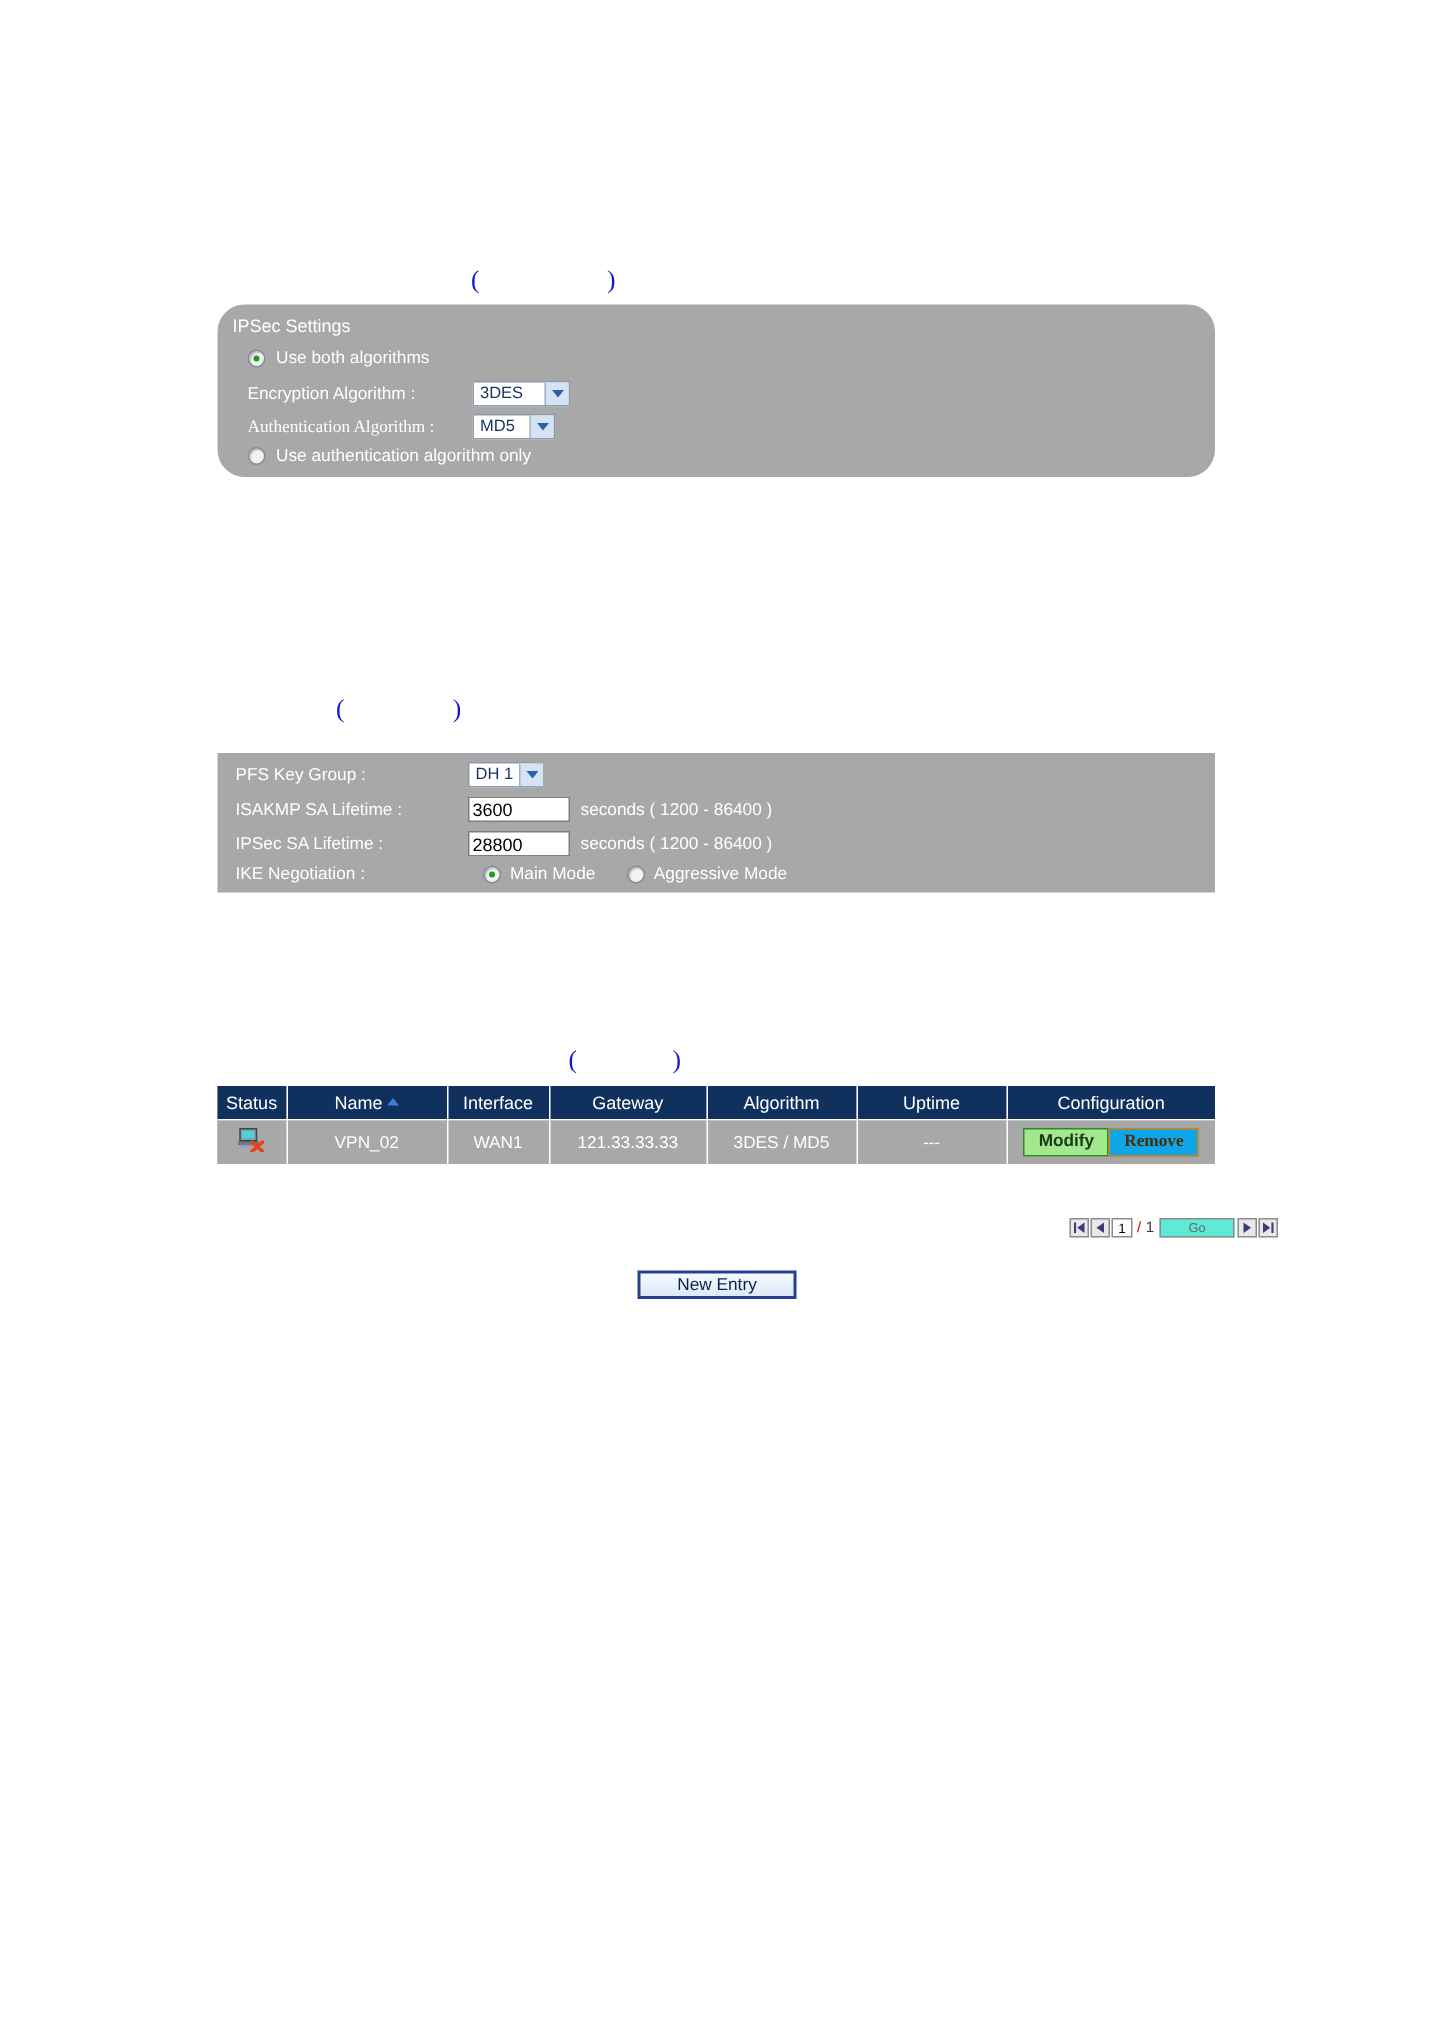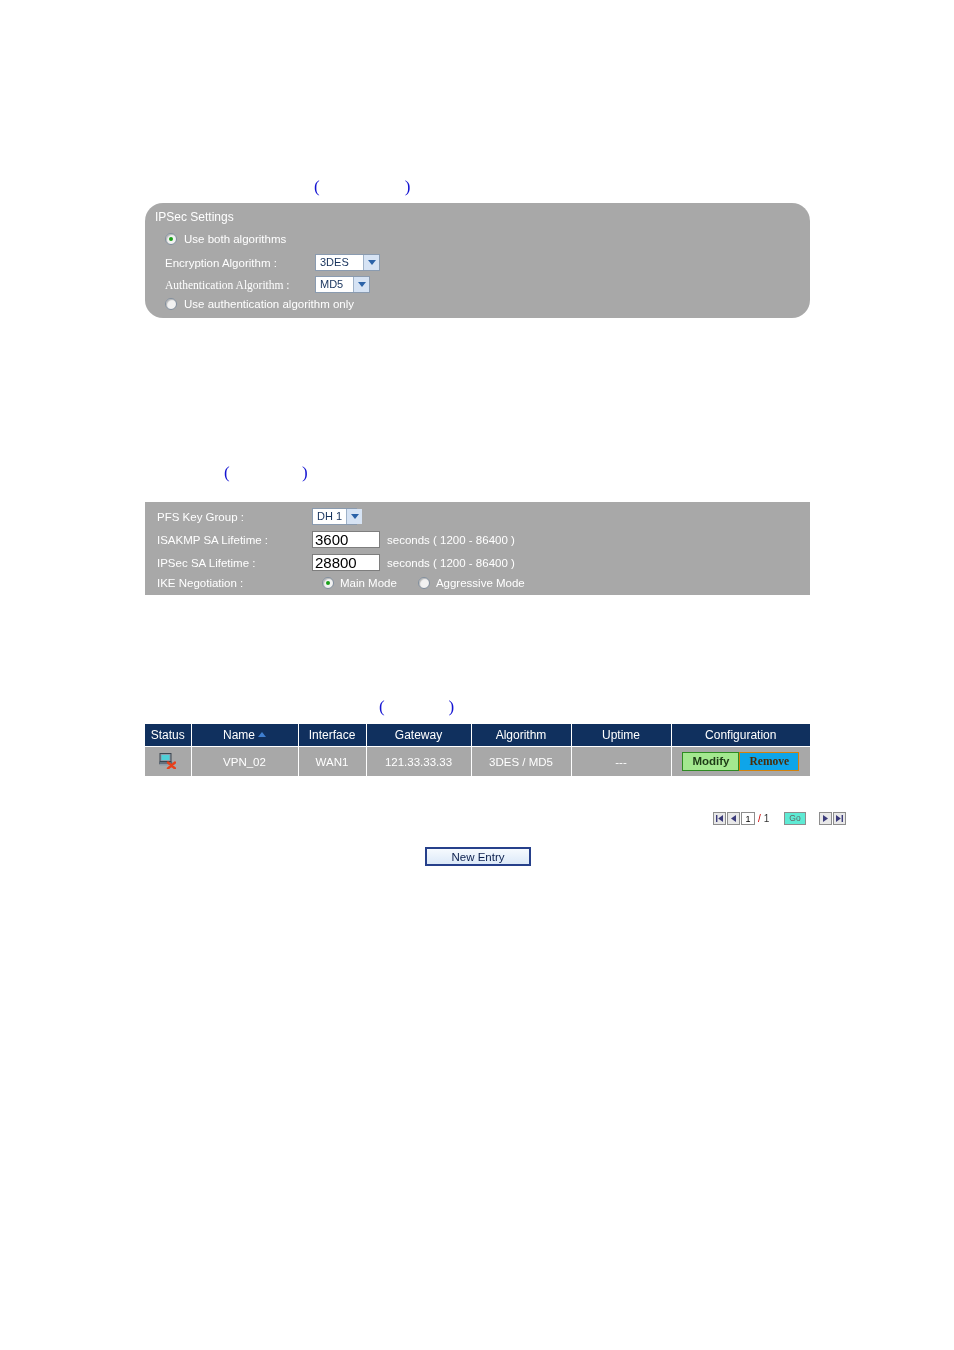--- a/index.html
+++ b/index.html
@@ -102,21 +102,21 @@
     border-top: 5px solid #2a62a8;
     display: block;
   }
 
   
   .txt {
     height: 17px;
     background: #ffffff;
     border: 1px solid #7e7e7e;
     box-sizing: border-box;
-    font-size: 15px;
+    font-size: 12px;
     color: #000000;
     padding: 0 2px;
     line-height: 15px;
     font-family: "Liberation Sans", sans-serif;
   }
 
   
   table.vpn {
     border-collapse: collapse;
     table-layout: fixed;
@@ -227,23 +227,23 @@
     margin: 0 2px;
   }
   .pg-total { color: #333; font-size: 10px; margin-right: 2px; }
   .pg-go {
     height: 13px;
     background: #5eead4;
     border: 1px solid #8d8d8d;
     box-sizing: border-box;
     font-size: 8.5px;
     color: #666;
-    padding: 0 4px;
+    padding: 0 18px;
     line-height: 11px;
-    margin: 0 12px;
+    margin: 0 1px;
   }
 
   
   .newentry {
     width: 106px;
     height: 19px;
     background: linear-gradient(#f6fafe, #dce9f8);
     border: 2px solid #26408b;
     box-sizing: border-box;
     font-size: 11.5px;

